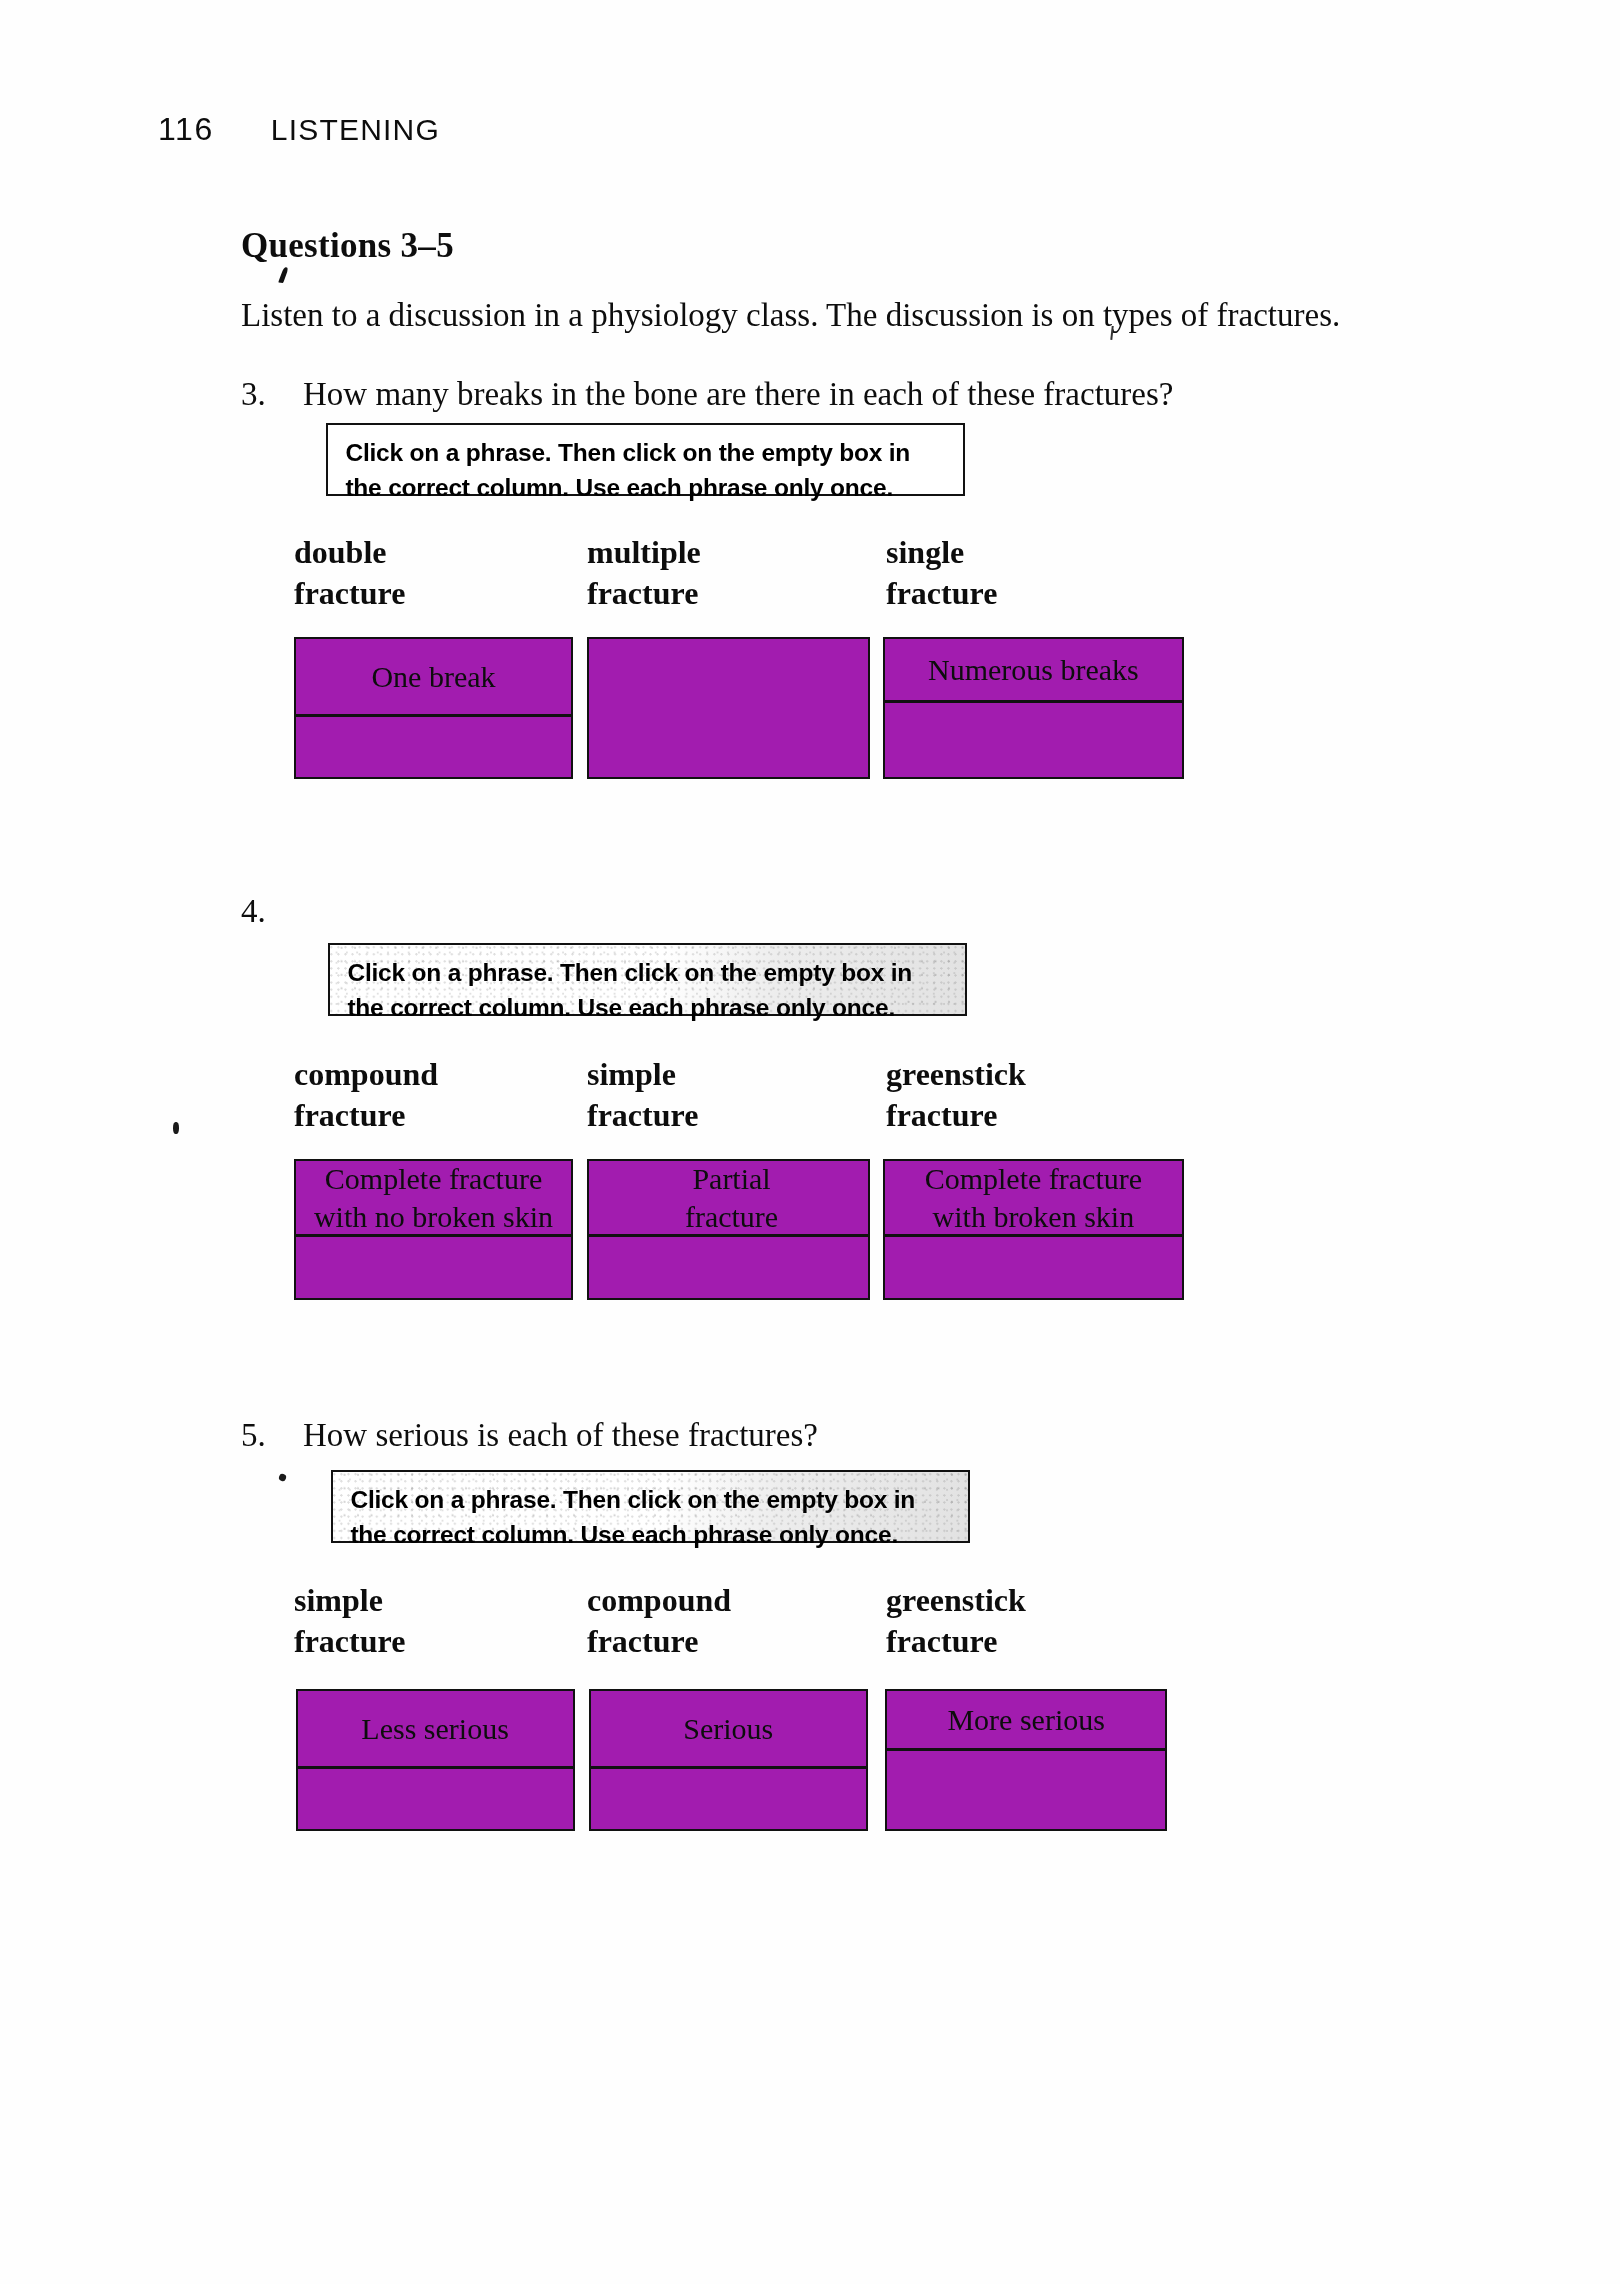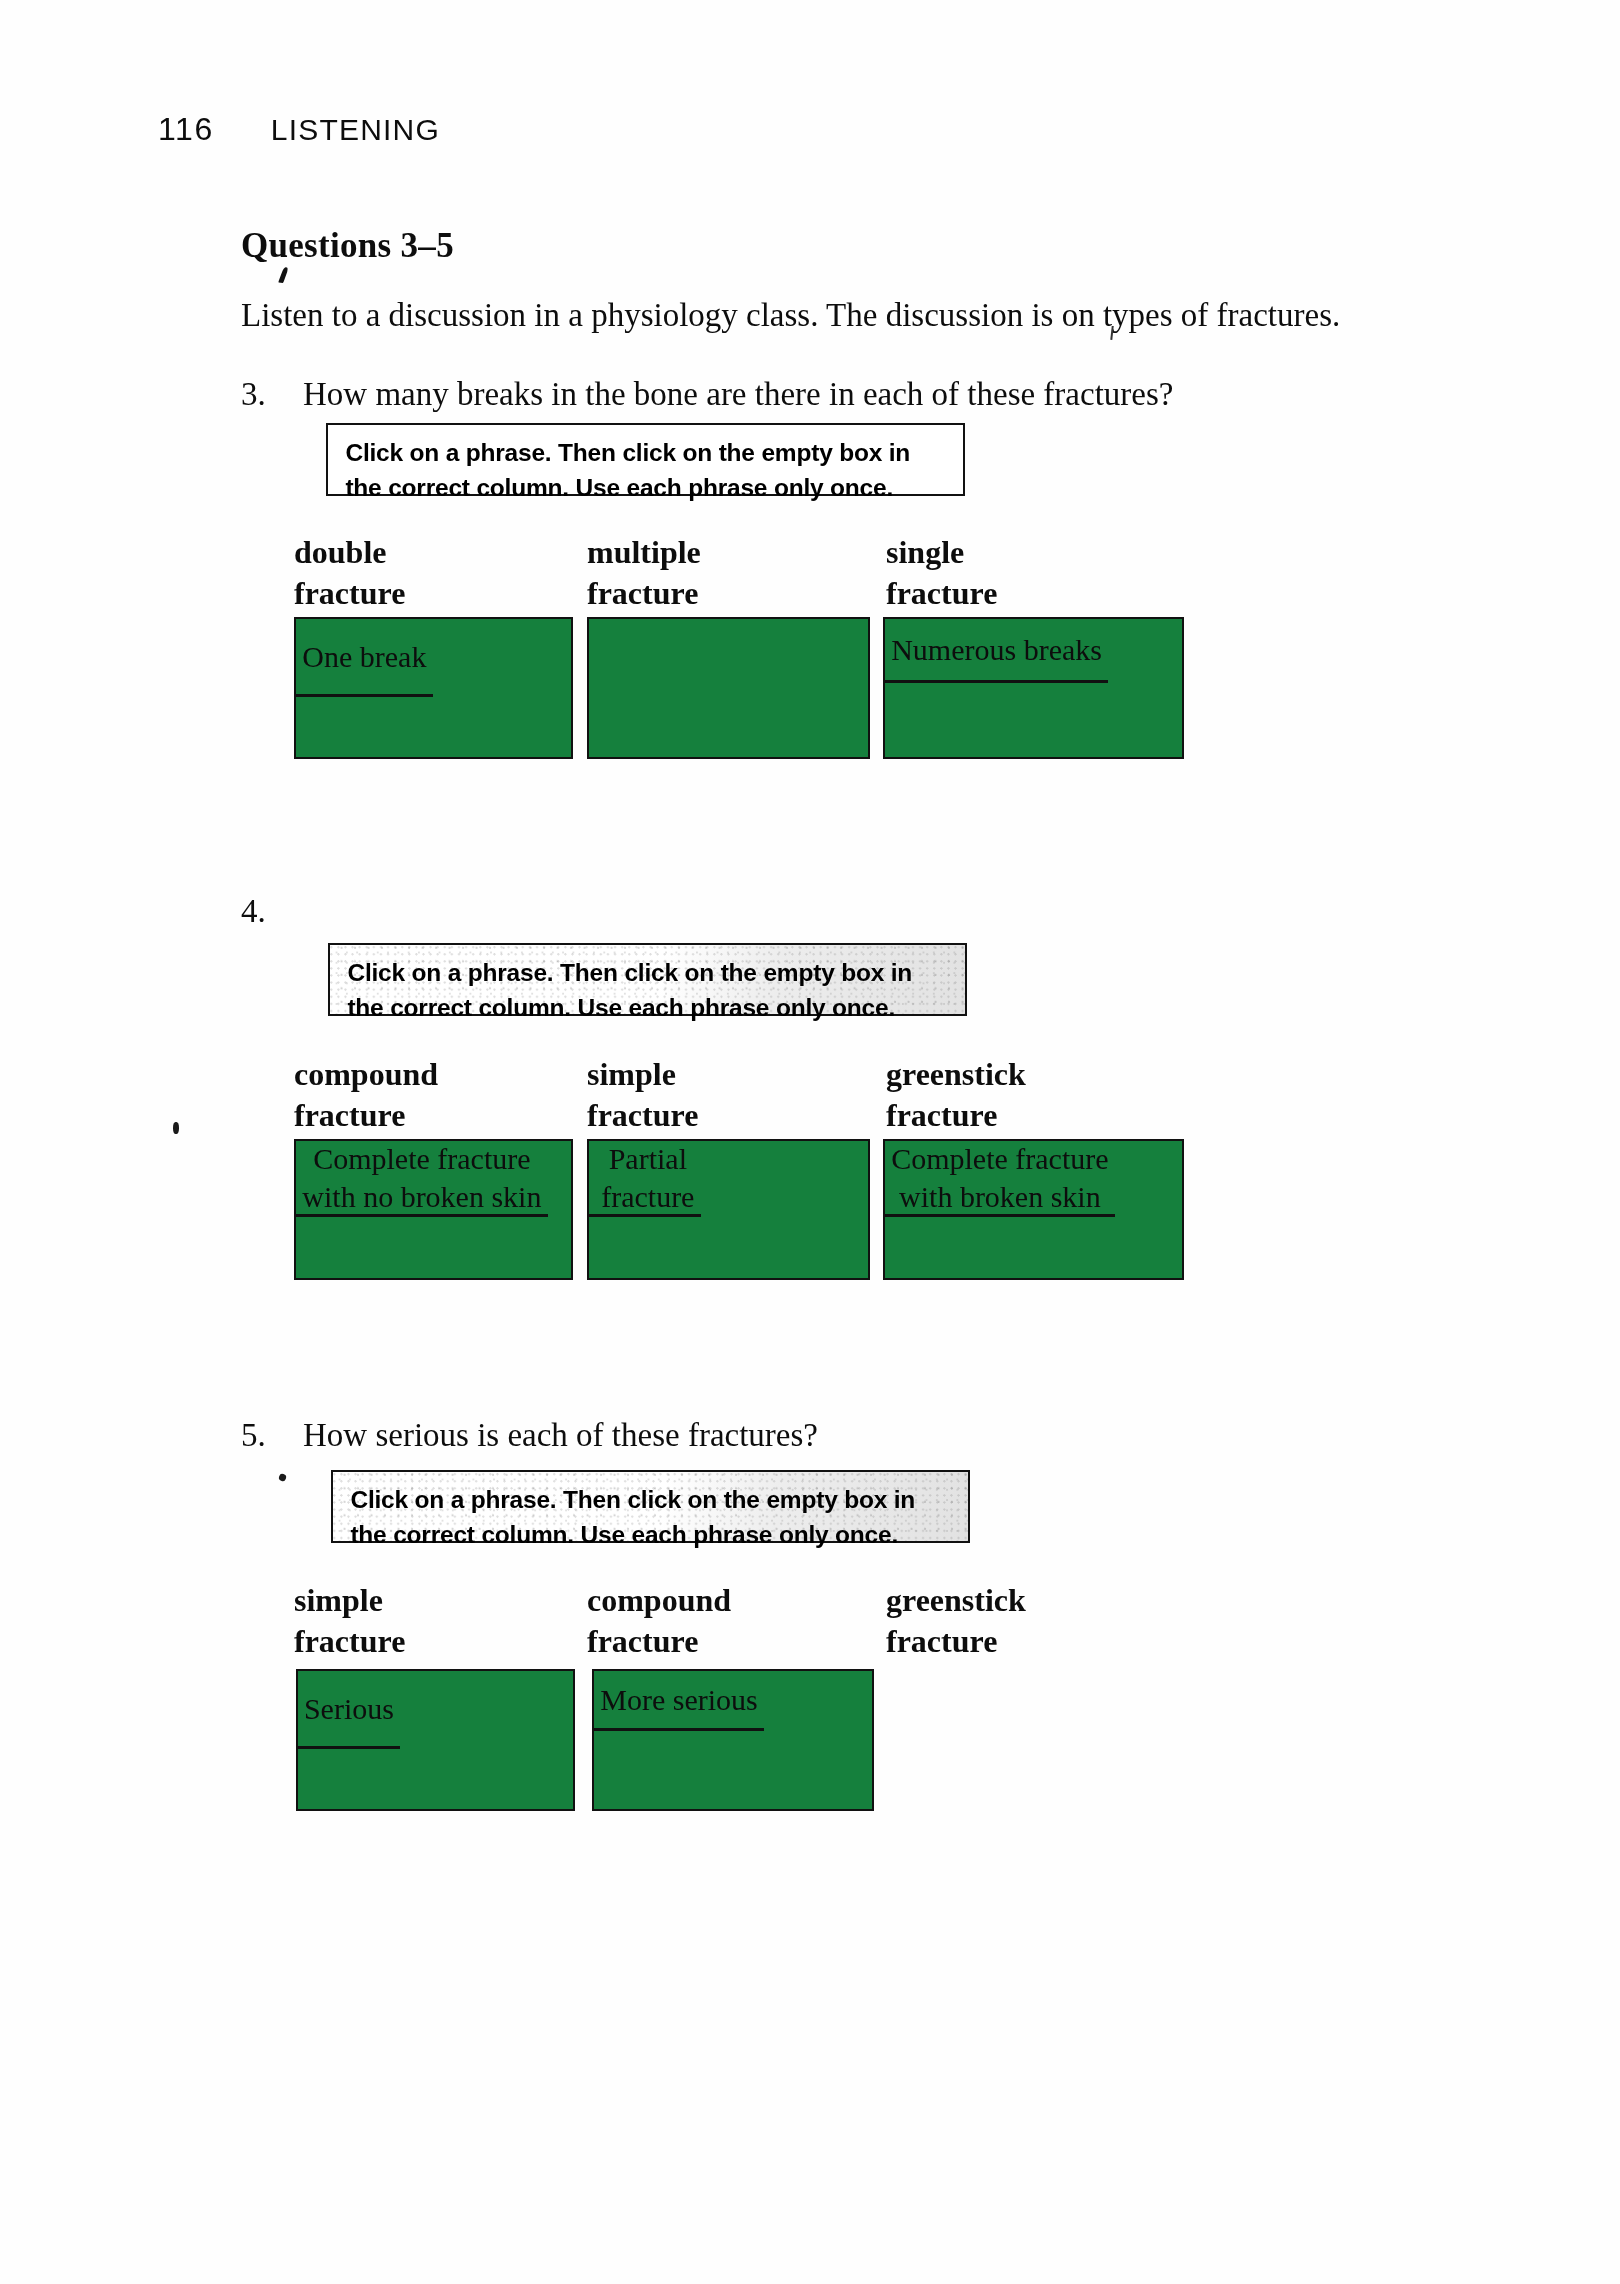--- a/index.html
+++ b/index.html
@@ -133,23 +133,24 @@
   .colhead .hl { display: block; white-space: nowrap; }
 
   .boxrow {
     position: absolute;
     left: 0;
     display: flex;
   }
   .colbox {
     border: 2.4px solid #111;
     box-sizing: border-box;
-    background: #15803d;
-    display: flex;
-    flex-direction: row;
+    background: #a21caf;
+    display: flex;
+    flex-direction: column;
+    margin-top: 20px;
   }
   .phrase-cell {
     border-bottom: 3.2px solid #111;
     box-sizing: border-box;
     display: flex;
     align-items: center;
     justify-content: center;
     text-align: center;
     font-size: 30px;
     line-height: 1.26;
@@ -309,20 +310,26 @@
         <span class="hl">compound</span>
         <span class="hl">fracture</span>
       </div>
       <div class="colhead" style="width:298px;">
         <span class="hl">greenstick</span>
         <span class="hl">fracture</span>
       </div>
     </div>
 
     <div class="boxrow" style="top:89px; left:1.6px;">
+      <div class="colbox" style="width:279px; height:142px; margin-right:14.2px;">
+        <div class="phrase-cell" style="height:78px;">
+          <span class="pl">Less serious</span>
+        </div>
+        <div class="drop-cell"></div>
+      </div>
       <div class="colbox" style="width:279px; height:142px; margin-right:17.4px;">
         <div class="phrase-cell" style="height:78px;">
           <span class="pl">Serious</span>
         </div>
         <div class="drop-cell"></div>
       </div>
       <div class="colbox" style="width:282px; height:142px;">
         <div class="phrase-cell" style="height:60px;">
           <span class="pl">More serious</span>
         </div>

